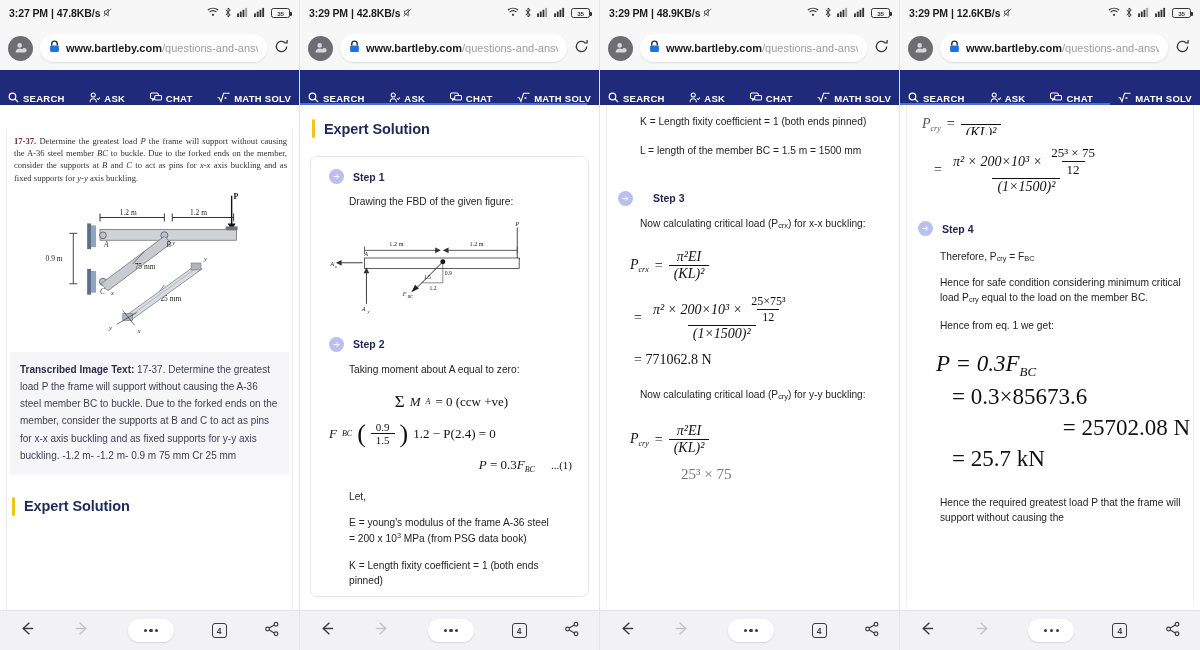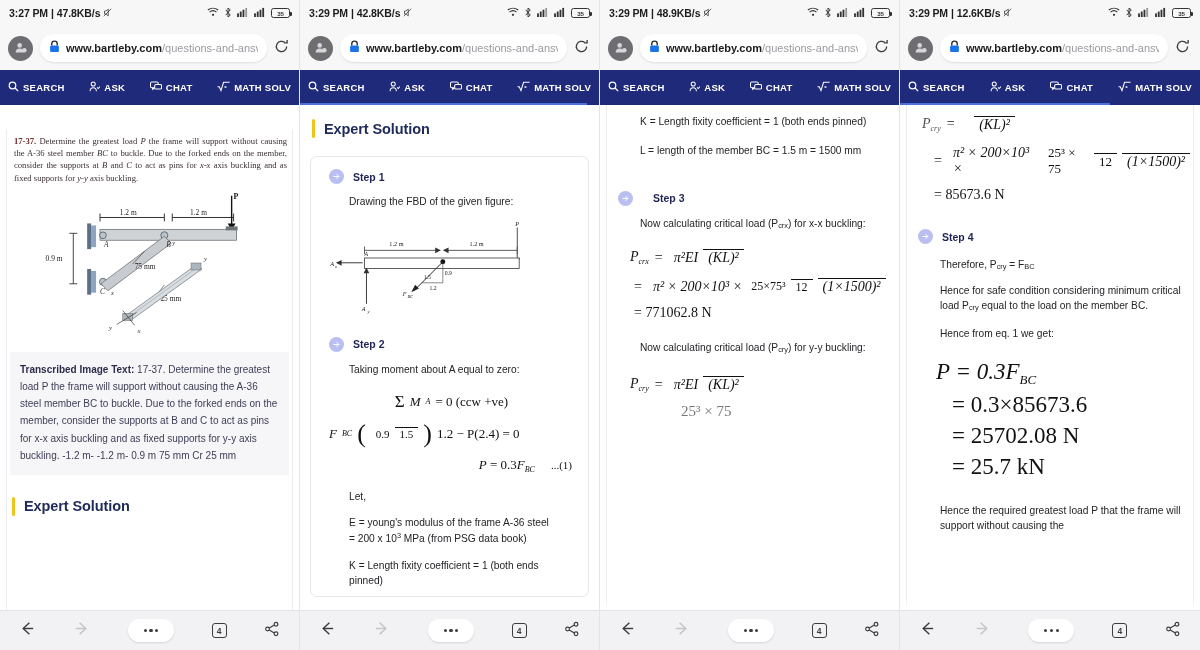--- a/index.html
+++ b/index.html
@@ -66,21 +66,21 @@
     font-size: 11px; white-space: nowrap; overflow: hidden;
     color: #9a9aa0;
   }
   .url b { color: #1b1b1b; font-weight: 700; }
   .reload { flex: 0 0 auto; padding-right: 2px; }
 
   
   .bluenav {
     height: 35px; flex: 0 0 35px;
     background: #1f2a7a;
-    display: flex; align-items: center; justify-content: space-between;
+    display: flex; align-items: flex-end; justify-content: space-between;
     padding: 0 8px;
     position: relative;
   }
   .nav-item {
     display: flex; align-items: center; gap: 4px;
     color: #ffffff; font-size: 9.5px; font-weight: 700; letter-spacing: .25px;
     white-space: nowrap;
   }
   .progress {
     position: absolute; left: 0; bottom: 0; height: 2.5px;
@@ -157,21 +157,21 @@
 
   
   .math {
     font-family: "Liberation Serif", serif;
     color: #111;
     padding: 8px 10px 0 14px;
   }
   .math .it { font-style: italic; }
   .eqline { display: flex; align-items: center; justify-content: center; gap: 5px; }
   .eqline.left { justify-content: flex-start; }
-  .frac { display: inline-flex; align-items: center; vertical-align: middle; }
+  .frac { display: inline-flex; flex-direction: column; align-items: center; vertical-align: middle; }
   .frac .top { padding: 0 5px; }
   .frac .bot { padding: 0 5px; border-top: 1.1px solid #111; }
   .paren-frac { display: inline-flex; align-items: center; font-size: 26px; font-weight: 300; }
 
   
   .botnav {
     height: 40px; flex: 0 0 40px;
     background: #f2f2f4;
     display: flex; align-items: center; justify-content: space-around;
     border-top: 1px solid #e3e3e6;
@@ -919,23 +919,20 @@
               <span class="top" style="display:flex; align-items:center; gap:4px;">
                 <span class="it">π² × 200×10³ ×</span>
                 <span class="frac" style="font-size:13px;">
                   <span class="top">25³ × 75</span>
                   <span class="bot">12</span>
                 </span>
               </span>
               <span class="bot it">(1×1500)²</span>
             </span>
           </div>
-          <div class="eqline left" style="margin-top:10px; padding-left:12px;">
-            <span>= 85673.6 N</span>
-          </div>
         </div>
 
         <div class="step-row" style="padding-left:18px; margin-top:26px;">
           <div class="step-badge">
             <svg width="9" height="9" viewBox="0 0 10 10">
                 <path d="M1.6 5h6M5 2.4L7.6 5 5 7.6" stroke="#fff" stroke-width="1.1" fill="none"></path>
               </svg>
           </div>
           <div class="step-label">Step 4</div>
         </div>
@@ -948,21 +945,21 @@
         </div>
         <div class="sol-para" style="padding-left:40px; padding-top:14px;">Hence from eq. 1 we get:</div>
 
         <div class="math" style="padding-left:36px; font-size:23px; line-height:1.35;">
           <div class="eqline left" style="margin-top:6px;">
             <span><span class="it" style="font-style:italic;">P = 0.3F</span><span class="it" style="font-size:13px; vertical-align:-5px;">BC</span></span>
           </div>
           <div class="eqline left" style="padding-left:16px;">
               <span>= 0.3×85673.6</span>
             </div>
-          <div class="eqline left" style="padding-left:16px;">
+          <div class="eqline left" style="padding-left:16px;justify-content:flex-end;">
               <span>= 25702.08 N</span>
             </div>
           <div class="eqline left" style="padding-left:16px;">
               <span>= 25.7 kN</span>
             </div>
         </div>
 
         <div class="sol-para" style="padding-left:40px; padding-top:22px;">Hence the required greatest load P that the frame will support without causing the</div>
         <div class="fade-bottom"></div>
       </div>

